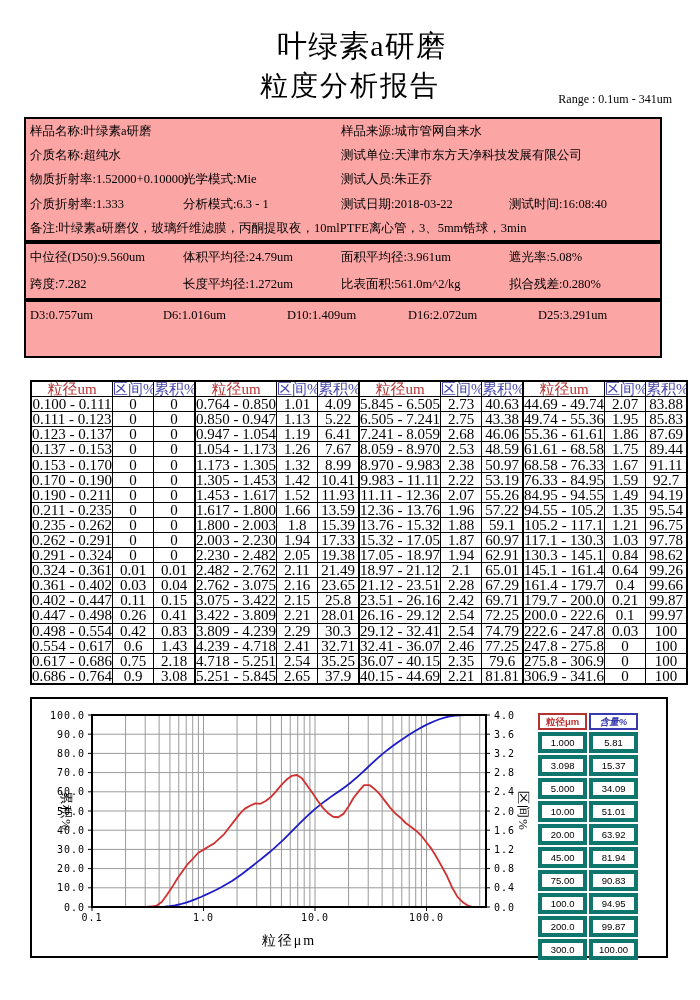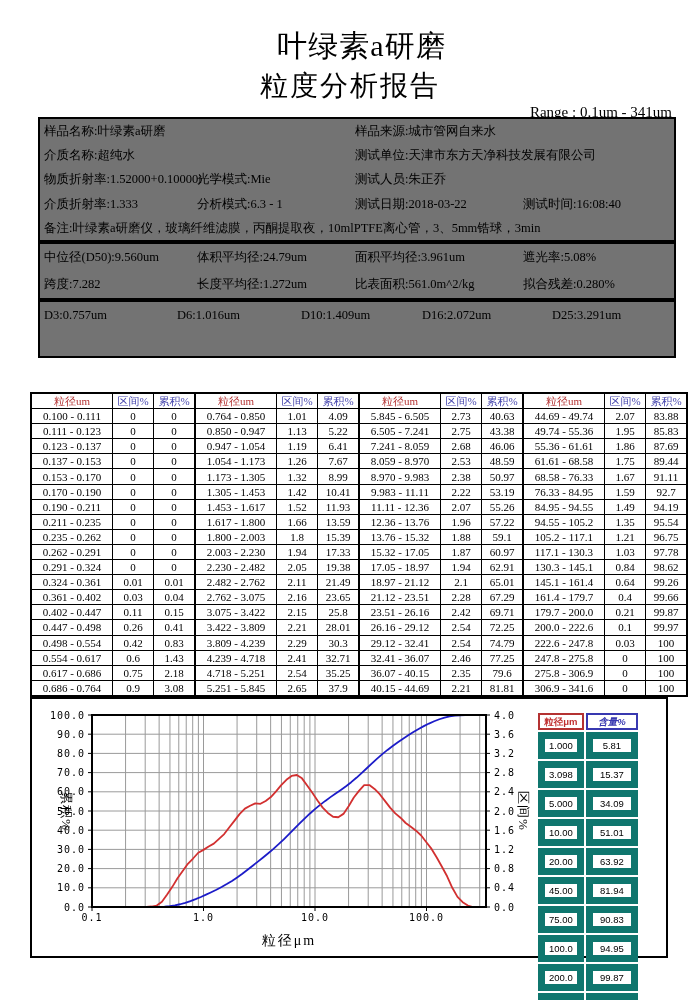--- a/index.html
+++ b/index.html
@@ -1,53 +1,53 @@
 <!DOCTYPE html>
 <html><head>
 <meta charset="utf-8">
 <style>
   html,body{margin:0;padding:0;background:#fff;}
   .page{position:relative;width:700px;height:1000px;background:#fff;
         font-family:"Liberation Serif","DejaVu Serif",serif;color:#000;overflow:hidden;}
   .title{position:absolute;top:26px;left:12px;width:100%;text-align:center;font-size:30px;letter-spacing:1px;}
   .subtitle{position:absolute;top:67px;left:0;width:100%;text-align:center;font-size:28px;letter-spacing:2px;}
-  .range{position:absolute;top:104px;right:28px;font-size:15px;}
-  .ibox{position:absolute;left:38px;width:634px;border:2px solid #000;background:#737373;}
+  .range{position:absolute;top:92px;right:28px;font-size:12px;}
+  .ibox{position:absolute;left:24px;width:634px;border:2px solid #000;background:#fca5a5;}
   .boxA{top:117px;height:121px;}
   .boxB{top:242px;height:54px;}
   .boxC{top:300px;height:54px;}
   .irow{position:relative;height:24.2px;line-height:24.2px;font-size:12.5px;white-space:nowrap;}
   .boxB .irow,.boxC .irow{height:27px;line-height:27px;}
   .irow span{position:absolute;top:0;}
   .o0{left:4px;}  .o155{left:157px;} .o320{left:315px;} .o485{left:483px;}
   .oD1{left:4px;} .oD2{left:137px;} .oD3{left:261px;} .oD4{left:382px;} .oD5{left:512px;}
   .oRem{left:4px;text-align:center;} .oDist{left:520px;margin-top:48px;}
 
-  table.dist{position:absolute;left:30px;top:392px;width:642px;border-collapse:collapse;
-             table-layout:fixed;font-size:11px;}
+  table.dist{position:absolute;left:30px;top:380px;width:642px;border-collapse:collapse;
+             table-layout:fixed;font-size:15px;}
   table.dist th,table.dist td{border:1px solid #000;height:14.1px;line-height:12px;
              text-align:center;padding:0;overflow:hidden;white-space:nowrap;}
   table.dist{border:2px solid #000;}
   table.dist .gsep{border-left:2px solid #000;}
   table.dist th{font-weight:normal;}
   th.h-size{color:#b43232;width:80px;}
   th.h-int{color:#4646ae;width:40px;}
   th.h-cum{color:#4646ae;width:40px;}
 
   .chartbox{position:absolute;left:30px;top:697px;width:634px;height:257px;border:2px solid #000;}
   .chartbox svg{position:absolute;left:0;top:0;}
   svg text{font-family:"DejaVu Sans Mono","Liberation Mono",monospace;fill:#000;}
   text.ticklab{font-size:10px;letter-spacing:1px;}
   text.axtitle{font-family:"Liberation Serif","DejaVu Serif",serif;font-size:14px;letter-spacing:2px;}
   text.vaxtitle{font-family:"Liberation Serif","DejaVu Serif",serif;font-size:13px;letter-spacing:1px;}
 
   table.legend{position:absolute;left:504px;top:12px;width:104px;border-collapse:separate;
                border-spacing:2px;font-size:9.5px;font-family:"Liberation Sans",sans-serif;}
   table.legend th,table.legend td{height:13px;line-height:13px;text-align:center;padding:0;}
-  table.legend td{border:7px solid #0f766e;}
+  table.legend td{border:4px solid #0f766e;}
   th.lh-size{border:2px solid #b43232;color:#c03030;font-weight:bold;}
   th.lh-pct{border:2px solid #3838b0;color:#3838b0;font-weight:bold;font-style:italic;}
 </style>
 </head>
 <body>
 
 <div class="page">
 
   <div class="title">叶绿素a研磨</div>
   <div class="subtitle">粒度分析报告</div>

